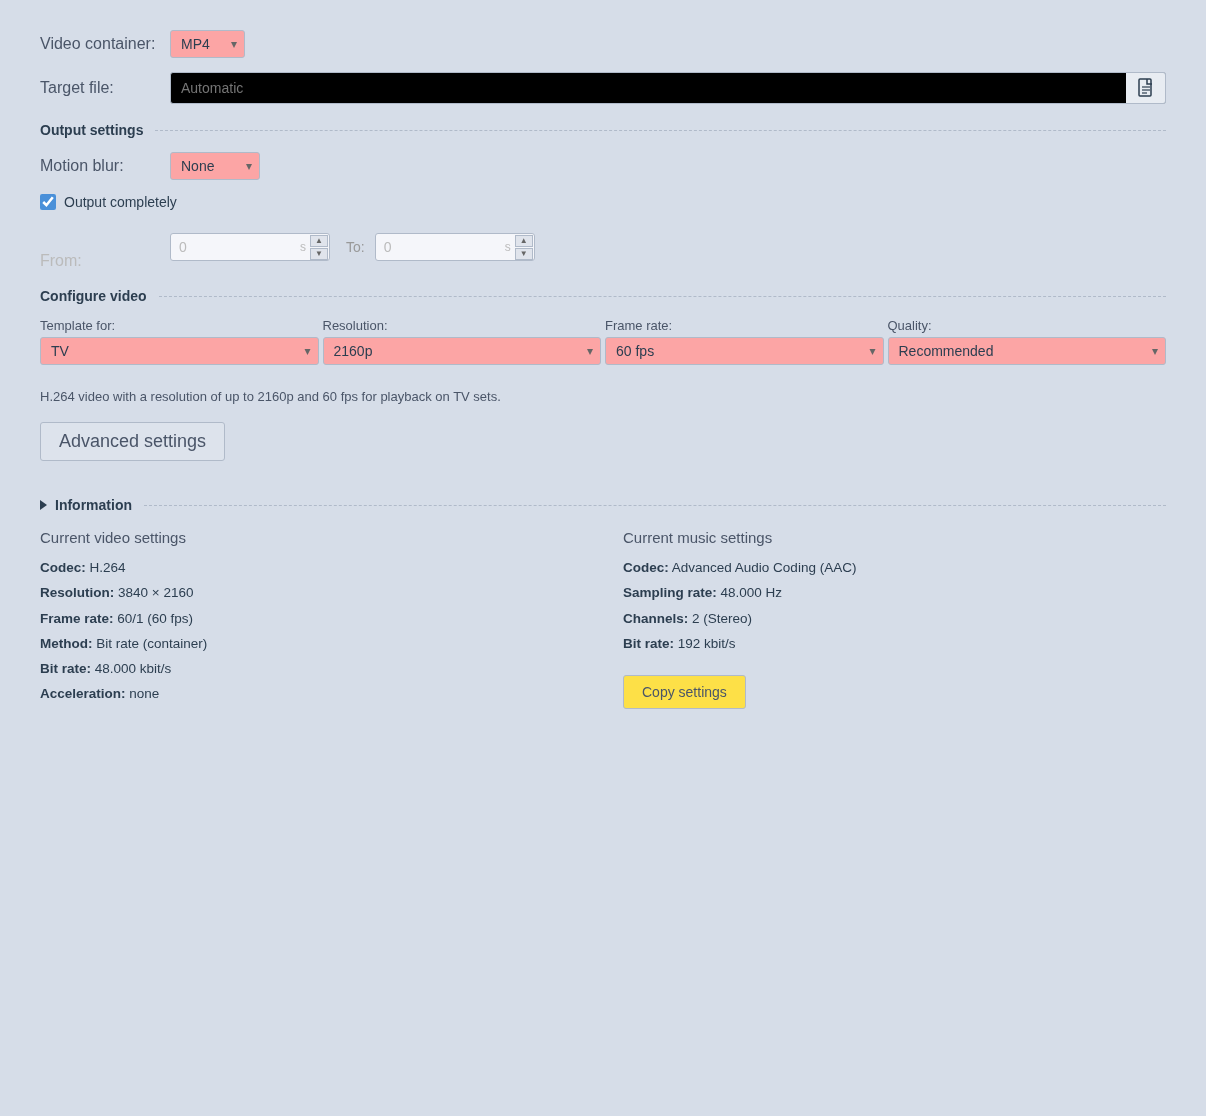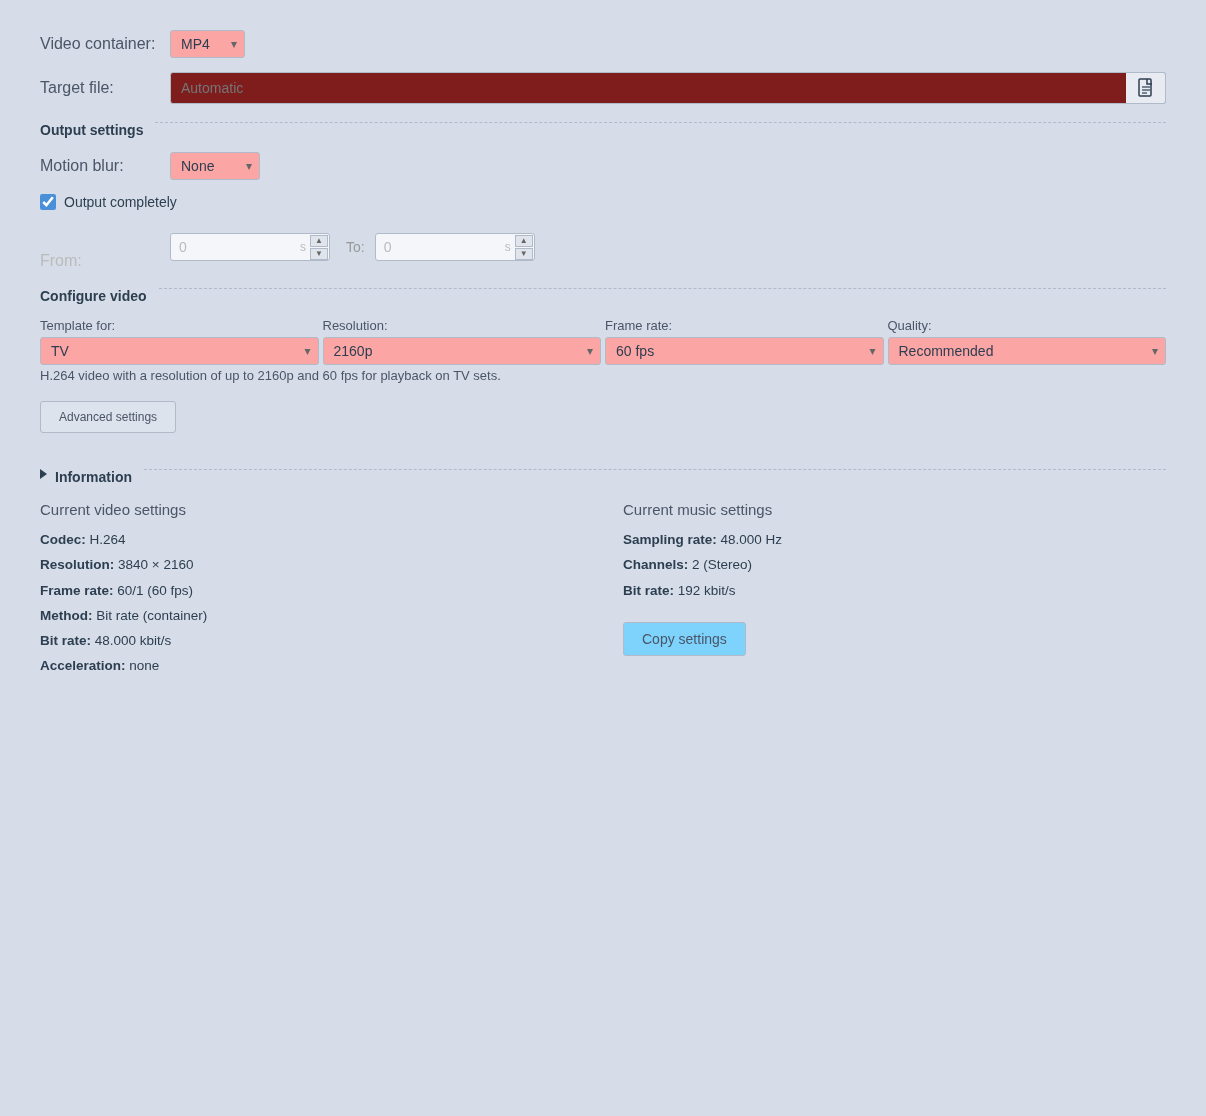--- a/index.html
+++ b/index.html
@@ -55,21 +55,21 @@
       display: flex;
       align-items: center;
       margin-bottom: 14px;
     }
     .target-file-wrapper {
       flex: 1;
       position: relative;
     }
     .target-file-wrapper input {
       width: 100%;
-      background: #7f1d1d;
+      background: #000000;
       border: 1px solid #b0bac9;
       border-radius: 3px;
       padding: 7px 45px 7px 10px;
       font-size: 14px;
       color: #999;
     }
     .file-icon-btn {
       position: absolute;
       right: 0;
       top: 0;
@@ -79,20 +79,21 @@
       border: 1px solid #b0bac9;
       border-left: none;
       border-radius: 0 3px 3px 0;
       cursor: pointer;
       display: flex;
       align-items: center;
       justify-content: center;
     }
     .section-header {
       display: flex;
+      align-items: center;
       margin: 18px 0 14px 0;
     }
     .section-title {
       font-weight: bold;
       font-size: 14px;
       color: #2c3e50;
       white-space: nowrap;
       margin-right: 12px;
     }
     .dotted-line {
@@ -160,41 +161,41 @@
       align-items: center;
       justify-content: center;
       font-size: 8px;
       cursor: pointer;
       color: #666;
     }
     .configure-video-grid {
       display: grid;
       grid-template-columns: 1fr 1fr 1fr 1fr;
       gap: 10px 4px;
-      margin-bottom: 3px;
+      margin-bottom: 24px;
     }
     .configure-video-grid .col-label {
       font-size: 13px;
       color: #4a5568;
       margin-bottom: 4px;
     }
     .configure-video-grid select {
       width: 100%;
     }
     .description-text {
       font-size: 13px;
       color: #4a5568;
       margin-bottom: 18px;
     }
     .advanced-btn {
       background: #dde3ec;
       border: 1px solid #b0bac9;
       border-radius: 3px;
       padding: 8px 18px;
-      font-size: 12px;
+      font-size: 18px;
       color: #4a5568;
       cursor: pointer;
       margin-bottom: 18px;
     }
     .triangle-icon {
       display: inline-block;
       width: 0;
       height: 0;
       border-left: 7px solid #2c3e50;
       border-top: 5px solid transparent;
@@ -218,21 +219,21 @@
     .info-line {
       font-size: 13.5px;
       color: #2c3e50;
       margin-bottom: 5px;
       line-height: 1.5;
     }
     .info-line strong {
       font-weight: 700;
     }
     .copy-settings-btn {
-      background: #7dd3fc;
+      background: #fde047;
       border: 1px solid #b0bac9;
       border-radius: 3px;
       padding: 8px 18px;
       font-size: 14px;
       color: #4a5568;
       cursor: pointer;
       margin-top: 16px;
     }
     .to-label {
       margin: 0 10px 0 16px;
@@ -417,20 +418,24 @@
         <span>48.000 kbit/s</span>
       </div>
       <div class="info-line">
         <strong>Acceleration:</strong>
         <span>none</span>
       </div>
     </div>
     <div class="info-col">
       <div class="info-col-title">Current music settings</div>
       <div class="info-line">
+        <strong>Codec:</strong>
+        <span>Advanced Audio Coding (AAC)</span>
+      </div>
+      <div class="info-line">
         <strong>Sampling rate:</strong>
         <span>48.000 Hz</span>
       </div>
       <div class="info-line">
         <strong>Channels:</strong>
         <span>2 (Stereo)</span>
       </div>
       <div class="info-line">
         <strong>Bit rate:</strong>
         <span>192 kbit/s</span>

